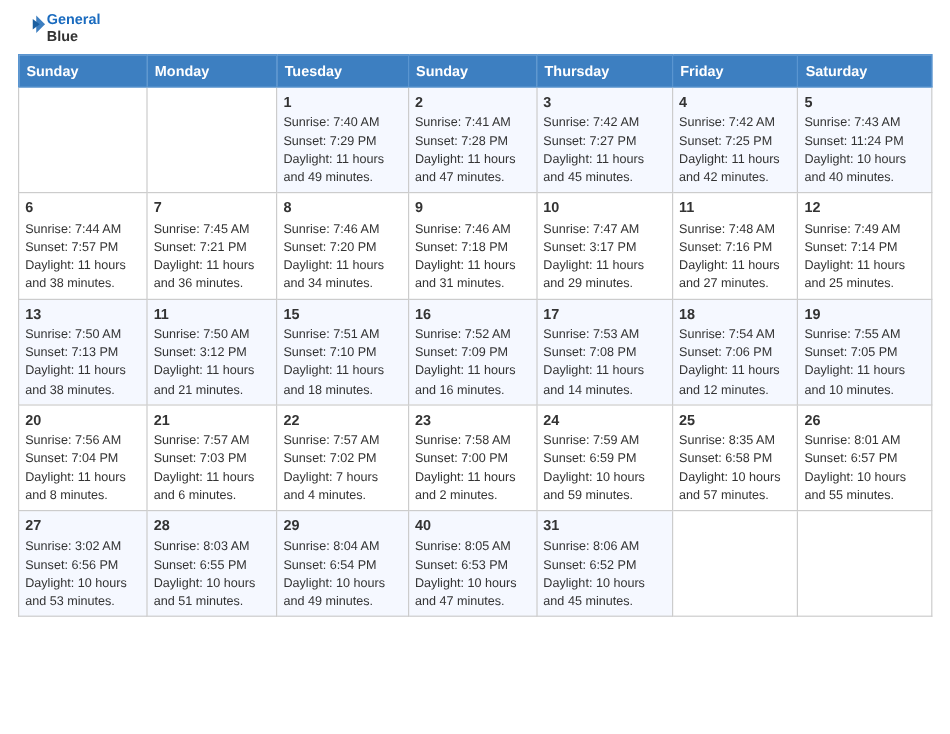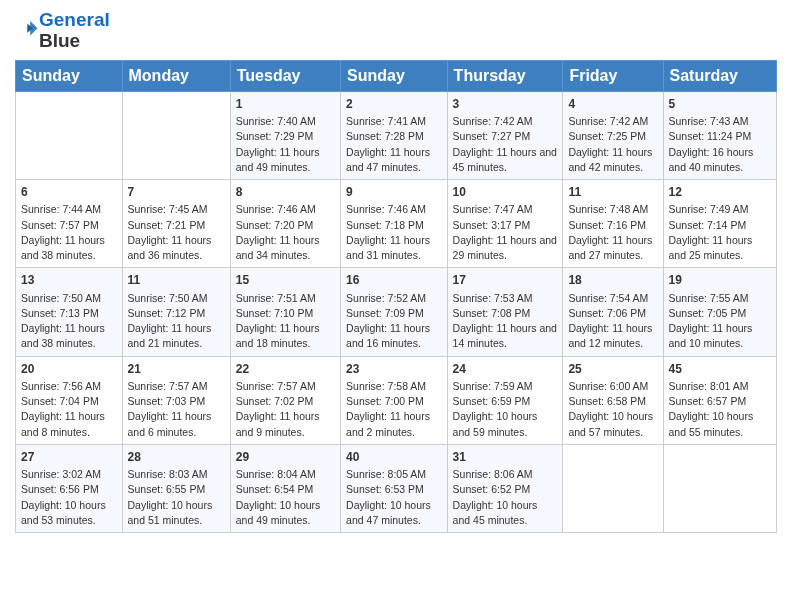--- a/index.html
+++ b/index.html
@@ -15,21 +15,21 @@
       align-items: flex-start;
       justify-content: space-between;
       margin-bottom: 8px;
     }
     .logo {
       display: flex;
       align-items: center;
       gap: 0;
     }
     .logo-text {
-      font-size: 19px;
+      font-size: 12px;
       font-weight: bold;
       color: #333;
       line-height: 1.1;
     }
     .logo-text .blue { color: #1a6bbf; }
     .logo-icon {
       width: 22px;
       height: 22px;
       margin-left: 2px;
     }
@@ -50,21 +50,21 @@
     table {
       width: 100%;
       border-collapse: collapse;
       font-size: 11px;
     }
     thead tr th {
       background: #3d7fc1;
       color: #fff;
       padding: 6px 6px;
       font-weight: bold;
-      font-size: 16px;
+      font-size: 12px;
       text-align: left;
       border: 1px solid #5a95d0;
     }
     tbody tr td {
       border: 1px solid #ccc;
       vertical-align: top;
       padding: 4px 5px;
       min-height: 70px;
       height: 80px;
       background: #fff;
@@ -121,48 +121,48 @@
       </tr>
   </thead>
   <tbody id="calendar-body">
       <tr>
         <td class="empty"></td>
         <td class="empty"></td>
         <td><span class="day-num">1</span><span>Sunrise: 7:40 AM</span><br><span>Sunset: 7:29 PM</span><br><span>Daylight: 11 hours and 49 minutes.</span><br></td>
         <td><span class="day-num">2</span><span>Sunrise: 7:41 AM</span><br><span>Sunset: 7:28 PM</span><br><span>Daylight: 11 hours and 47 minutes.</span><br></td>
         <td><span class="day-num">3</span><span>Sunrise: 7:42 AM</span><br><span>Sunset: 7:27 PM</span><br><span>Daylight: 11 hours and 45 minutes.</span><br></td>
         <td><span class="day-num">4</span><span>Sunrise: 7:42 AM</span><br><span>Sunset: 7:25 PM</span><br><span>Daylight: 11 hours and 42 minutes.</span><br></td>
-        <td><span class="day-num">5</span><span>Sunrise: 7:43 AM</span><br><span>Sunset: 11:24 PM</span><br><span>Daylight: 16 hours and 40 minutes.</span><br></td>
+        <td><span class="day-num">5</span><span>Sunrise: 7:43 AM</span><br><span>Sunset: 11:24 PM</span><br><span>Daylight: 10 hours and 40 minutes.</span><br></td>
       </tr>
       <tr>
         <td><span class="day-num">6</span><span>Sunrise: 7:44 AM</span><br><span>Sunset: 7:57 PM</span><br><span>Daylight: 11 hours and 38 minutes.</span><br></td>
         <td><span class="day-num">7</span><span>Sunrise: 7:45 AM</span><br><span>Sunset: 7:21 PM</span><br><span>Daylight: 11 hours and 36 minutes.</span><br></td>
         <td><span class="day-num">8</span><span>Sunrise: 7:46 AM</span><br><span>Sunset: 7:20 PM</span><br><span>Daylight: 11 hours and 34 minutes.</span><br></td>
         <td><span class="day-num">9</span><span>Sunrise: 7:46 AM</span><br><span>Sunset: 7:18 PM</span><br><span>Daylight: 11 hours and 31 minutes.</span><br></td>
         <td><span class="day-num">10</span><span>Sunrise: 7:47 AM</span><br><span>Sunset: 3:17 PM</span><br><span>Daylight: 11 hours and 29 minutes.</span><br></td>
         <td><span class="day-num">11</span><span>Sunrise: 7:48 AM</span><br><span>Sunset: 7:16 PM</span><br><span>Daylight: 11 hours and 27 minutes.</span><br></td>
         <td><span class="day-num">12</span><span>Sunrise: 7:49 AM</span><br><span>Sunset: 7:14 PM</span><br><span>Daylight: 11 hours and 25 minutes.</span><br></td>
       </tr>
       <tr>
         <td><span class="day-num">13</span><span>Sunrise: 7:50 AM</span><br><span>Sunset: 7:13 PM</span><br><span>Daylight: 11 hours and 38 minutes.</span><br></td>
-        <td><span class="day-num">11</span><span>Sunrise: 7:50 AM</span><br><span>Sunset: 7:12 PM</span><br><span>Daylight: 11 hours and 21 minutes.</span><br></td>
+        <td><span class="day-num">11</span><span>Sunrise: 7:50 AM</span><br><span>Sunset: 3:12 PM</span><br><span>Daylight: 11 hours and 21 minutes.</span><br></td>
         <td><span class="day-num">15</span><span>Sunrise: 7:51 AM</span><br><span>Sunset: 7:10 PM</span><br><span>Daylight: 11 hours and 18 minutes.</span><br></td>
         <td><span class="day-num">16</span><span>Sunrise: 7:52 AM</span><br><span>Sunset: 7:09 PM</span><br><span>Daylight: 11 hours and 16 minutes.</span><br></td>
         <td><span class="day-num">17</span><span>Sunrise: 7:53 AM</span><br><span>Sunset: 7:08 PM</span><br><span>Daylight: 11 hours and 14 minutes.</span><br></td>
         <td><span class="day-num">18</span><span>Sunrise: 7:54 AM</span><br><span>Sunset: 7:06 PM</span><br><span>Daylight: 11 hours and 12 minutes.</span><br></td>
         <td><span class="day-num">19</span><span>Sunrise: 7:55 AM</span><br><span>Sunset: 7:05 PM</span><br><span>Daylight: 11 hours and 10 minutes.</span><br></td>
       </tr>
       <tr>
         <td><span class="day-num">20</span><span>Sunrise: 7:56 AM</span><br><span>Sunset: 7:04 PM</span><br><span>Daylight: 11 hours and 8 minutes.</span><br></td>
         <td><span class="day-num">21</span><span>Sunrise: 7:57 AM</span><br><span>Sunset: 7:03 PM</span><br><span>Daylight: 11 hours and 6 minutes.</span><br></td>
-        <td><span class="day-num">22</span><span>Sunrise: 7:57 AM</span><br><span>Sunset: 7:02 PM</span><br><span>Daylight: 11 hours and 9 minutes.</span><br></td>
+        <td><span class="day-num">22</span><span>Sunrise: 7:57 AM</span><br><span>Sunset: 7:02 PM</span><br><span>Daylight: 7 hours and 4 minutes.</span><br></td>
         <td><span class="day-num">23</span><span>Sunrise: 7:58 AM</span><br><span>Sunset: 7:00 PM</span><br><span>Daylight: 11 hours and 2 minutes.</span><br></td>
         <td><span class="day-num">24</span><span>Sunrise: 7:59 AM</span><br><span>Sunset: 6:59 PM</span><br><span>Daylight: 10 hours and 59 minutes.</span><br></td>
-        <td><span class="day-num">25</span><span>Sunrise: 6:00 AM</span><br><span>Sunset: 6:58 PM</span><br><span>Daylight: 10 hours and 57 minutes.</span><br></td>
-        <td><span class="day-num">45</span><span>Sunrise: 8:01 AM</span><br><span>Sunset: 6:57 PM</span><br><span>Daylight: 10 hours and 55 minutes.</span><br></td>
+        <td><span class="day-num">25</span><span>Sunrise: 8:35 AM</span><br><span>Sunset: 6:58 PM</span><br><span>Daylight: 10 hours and 57 minutes.</span><br></td>
+        <td><span class="day-num">26</span><span>Sunrise: 8:01 AM</span><br><span>Sunset: 6:57 PM</span><br><span>Daylight: 10 hours and 55 minutes.</span><br></td>
       </tr>
       <tr>
         <td><span class="day-num">27</span><span>Sunrise: 3:02 AM</span><br><span>Sunset: 6:56 PM</span><br><span>Daylight: 10 hours and 53 minutes.</span><br></td>
         <td><span class="day-num">28</span><span>Sunrise: 8:03 AM</span><br><span>Sunset: 6:55 PM</span><br><span>Daylight: 10 hours and 51 minutes.</span><br></td>
         <td><span class="day-num">29</span><span>Sunrise: 8:04 AM</span><br><span>Sunset: 6:54 PM</span><br><span>Daylight: 10 hours and 49 minutes.</span><br></td>
         <td><span class="day-num">40</span><span>Sunrise: 8:05 AM</span><br><span>Sunset: 6:53 PM</span><br><span>Daylight: 10 hours and 47 minutes.</span><br></td>
         <td><span class="day-num">31</span><span>Sunrise: 8:06 AM</span><br><span>Sunset: 6:52 PM</span><br><span>Daylight: 10 hours and 45 minutes.</span><br></td>
         <td class="empty"></td>
         <td class="empty"></td>
       </tr>

